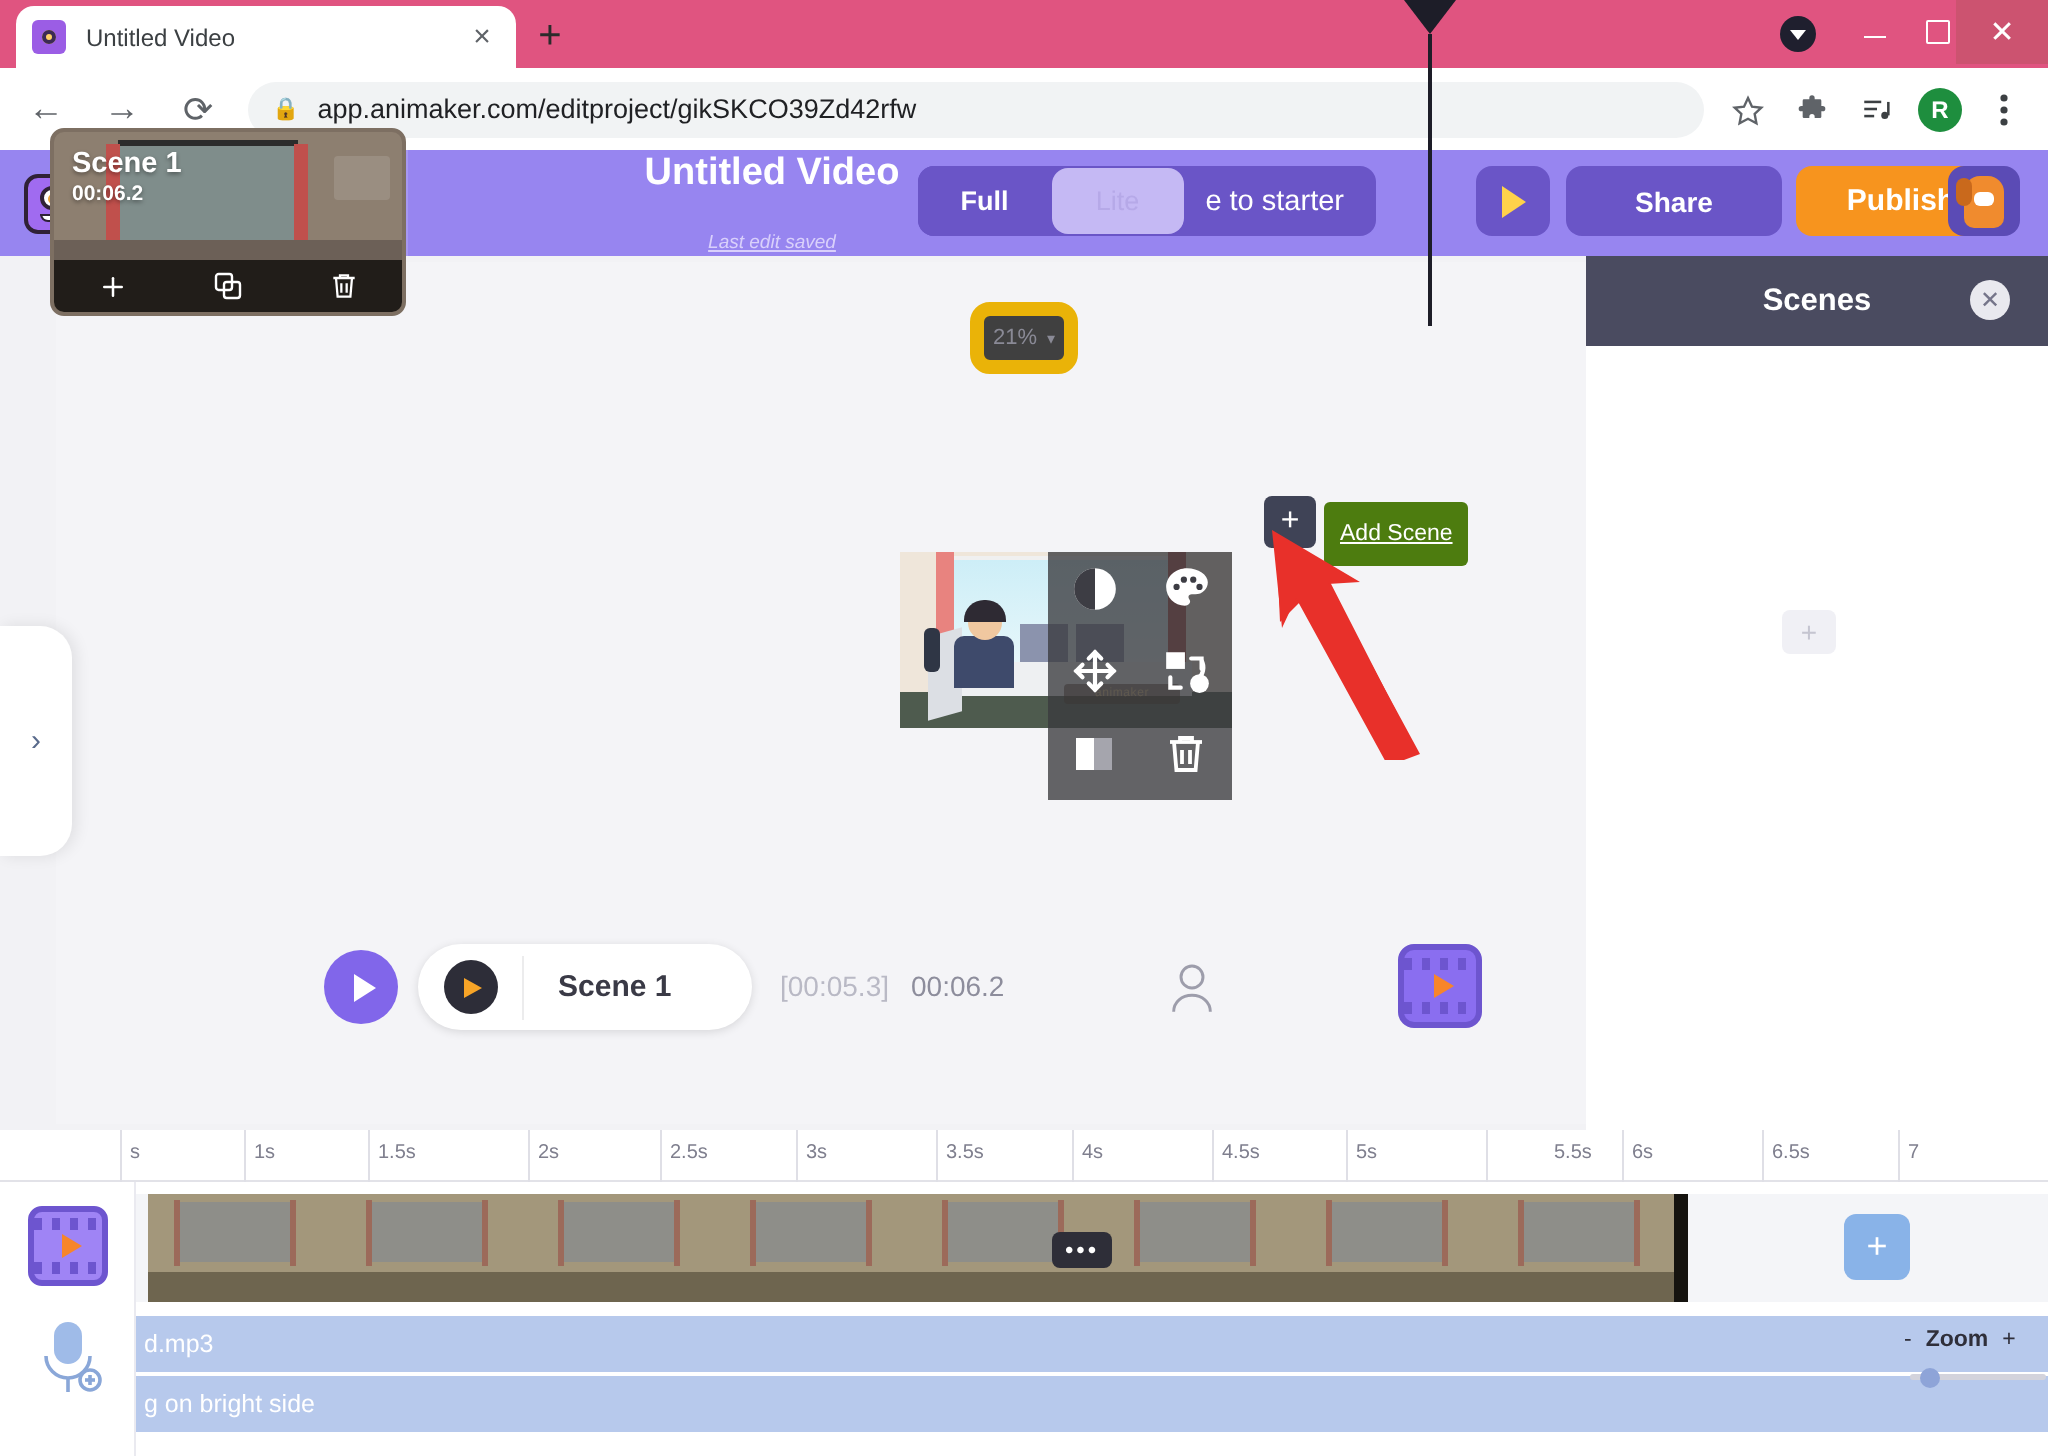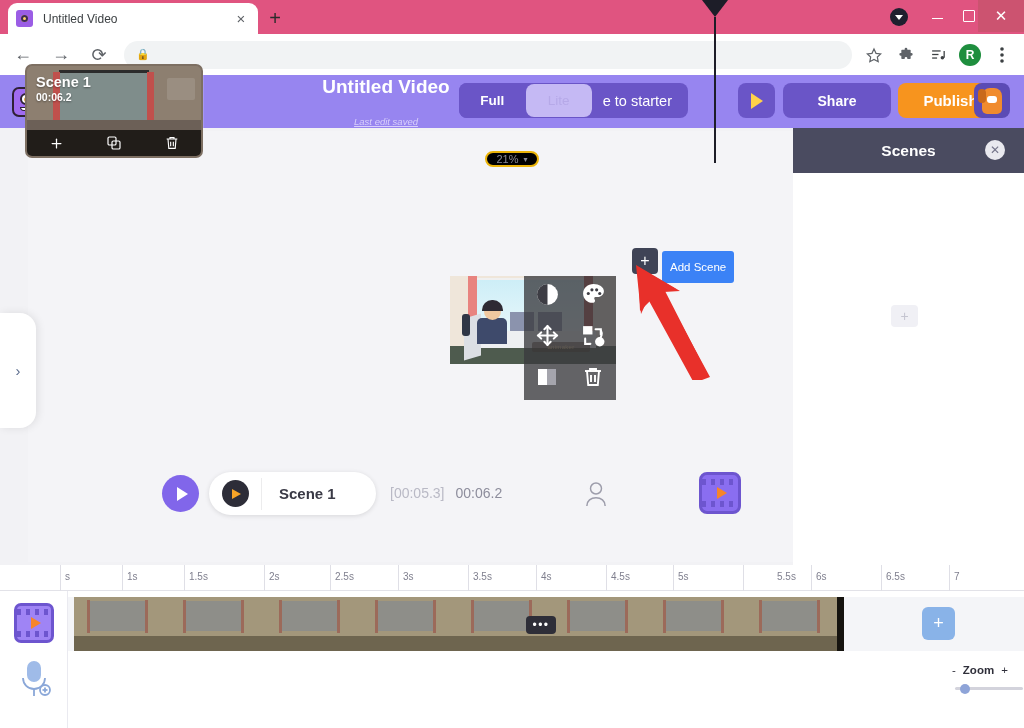--- a/index.html
+++ b/index.html
@@ -191,22 +191,22 @@
   }
   .left-expander {
     position: absolute; left: 0; top: 313px; width: 36px; height: 115px;
     background: #fff; border-radius: 0 16px 16px 0;
     box-shadow: 2px 0 8px rgba(0,0,0,0.09);
     display: flex; align-items: center; justify-content: center; cursor: pointer;
     z-index: 6;
   }
   .left-expander span { color: #5a6b8c; font-size: 15px; }
   .zoom-pill {
-    position: absolute; left: 485px; top: 151px; width: 54px; height: 16px;
-    border-radius: 10px; border: 2px solid #eab308; background: #000000;
+    position: absolute; left: 485px; top: 151px; width: 54px; height: 36px;
+    border-radius: 10px; border: 7px solid #eab308; background: #404040;
     display: flex; align-items: center; justify-content: center; gap: 5px;
     font-size: 11px; color: #8a8a96; cursor: pointer; z-index: 5;
   }
   .zoom-pill .cv { font-size: 8px; }
 
   .art-frame {
     position: absolute; left: 450px; top: 276px; width: 166px; height: 88px;
     overflow: hidden; background: #efe6da;
   }
   .art-wall { position: absolute; inset: 0; background: #efe6da; }
@@ -271,22 +271,22 @@
     display: flex; align-items: center; justify-content: center; cursor: pointer;
   }
   .add-scene-btn {
     position: absolute; left: 632px; top: 248px; width: 26px; height: 26px;
     background: #3f4356; border-radius: 4px; color: #fff; font-size: 16px;
     display: flex; align-items: center; justify-content: center; cursor: pointer;
     z-index: 4;
   }
   .add-scene-tip {
     position: absolute; left: 662px; top: 251px; height: 21px;
-    background: #3b82f6; border-radius: 3px; color: #fff; font-size: 11.5px;
-    display: flex; align-items: center; padding: 16px 8px; z-index: 4;
+    background: #4d7c0f; border-radius: 3px; color: #fff; font-size: 11.5px;
+    display: flex; align-items: center; padding: 16px 8px; z-index: 4; text-decoration: underline;
   }
   .red-arrow { position: absolute; left: 630px; top: 265px; z-index: 5; }
 
   
   .play-big {
     position: absolute; left: 162px; top: 475px; width: 37px; height: 37px;
     border-radius: 50%; background: #8166ea; cursor: pointer;
     display: flex; align-items: center; justify-content: center;
   }
   .play-big::after {
@@ -522,20 +522,21 @@
   <div class="win-btn win-max"></div>
   <div class="win-btn win-close">✕</div>
 </div>
 
 <div class="browser-toolbar">
   <div class="nav-btn">←</div>
   <div class="nav-btn">→</div>
   <div class="nav-btn">⟳</div>
   <div class="omnibox">
     <span class="lock-icon">🔒</span>
+    <span class="omni-url">app.animaker.com/editproject/gikSKCO39Zd42rfw</span>
   </div>
   <div class="tb-icon">
     <svg width="16" height="16" viewBox="0 0 24 24" fill="none" stroke="#5f6368" stroke-width="1.8">
       <polygon points="12,3 15,9.5 22,10.3 17,15 18.3,22 12,18.6 5.7,22 7,15 2,10.3 9,9.5"></polygon>
     </svg>
   </div>
   <div class="tb-icon">
     <svg width="16" height="16" viewBox="0 0 24 24" fill="#5f6368">
       <path d="M10 3a2 2 0 0 1 4 0v1h4a1 1 0 0 1 1 1v4h1a2 2 0 0 1 0 4h-1v4a1 1 0 0 1-1 1h-4v-1a2 2 0 0 0-4 0v1H6a1 1 0 0 1-1-1v-4H4a2 2 0 0 1 0-4h1V5a1 1 0 0 1 1-1h4z"></path>
     </svg>
@@ -817,20 +818,26 @@
           <div class="strip-cell"></div>
           <div class="strip-cell"></div>
           <div class="strip-cell"></div>
         </div>
       <div class="clip-handle"></div>
     </div>
     <div class="clip-dots">•••</div>
     <div class="track-add">+</div>
   </div>
 
+  <div class="audio-track audio-1">
+    <span class="audio-label">d.mp3</span>
+  </div>
+  <div class="audio-track audio-2">
+    <span class="audio-label">g on bright side</span>
+  </div>
 
 </div>
 
 <div class="playhead-head"></div>
 <div class="playhead-line"></div>
 
 <div class="zoom-ctl">
   <span>-</span>
   <span class="zm-label">Zoom</span>
   <span>+</span>

